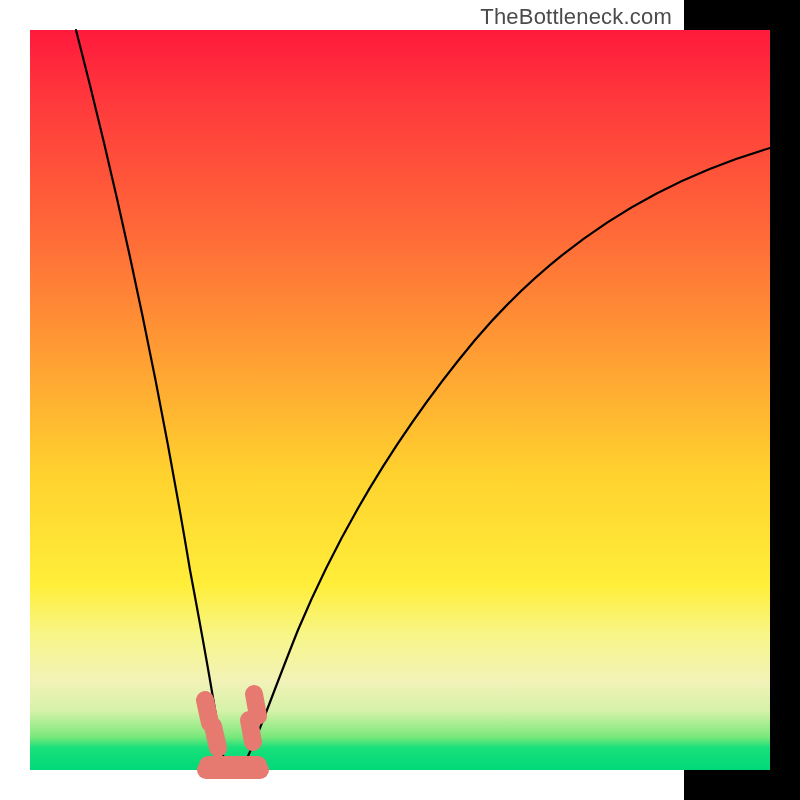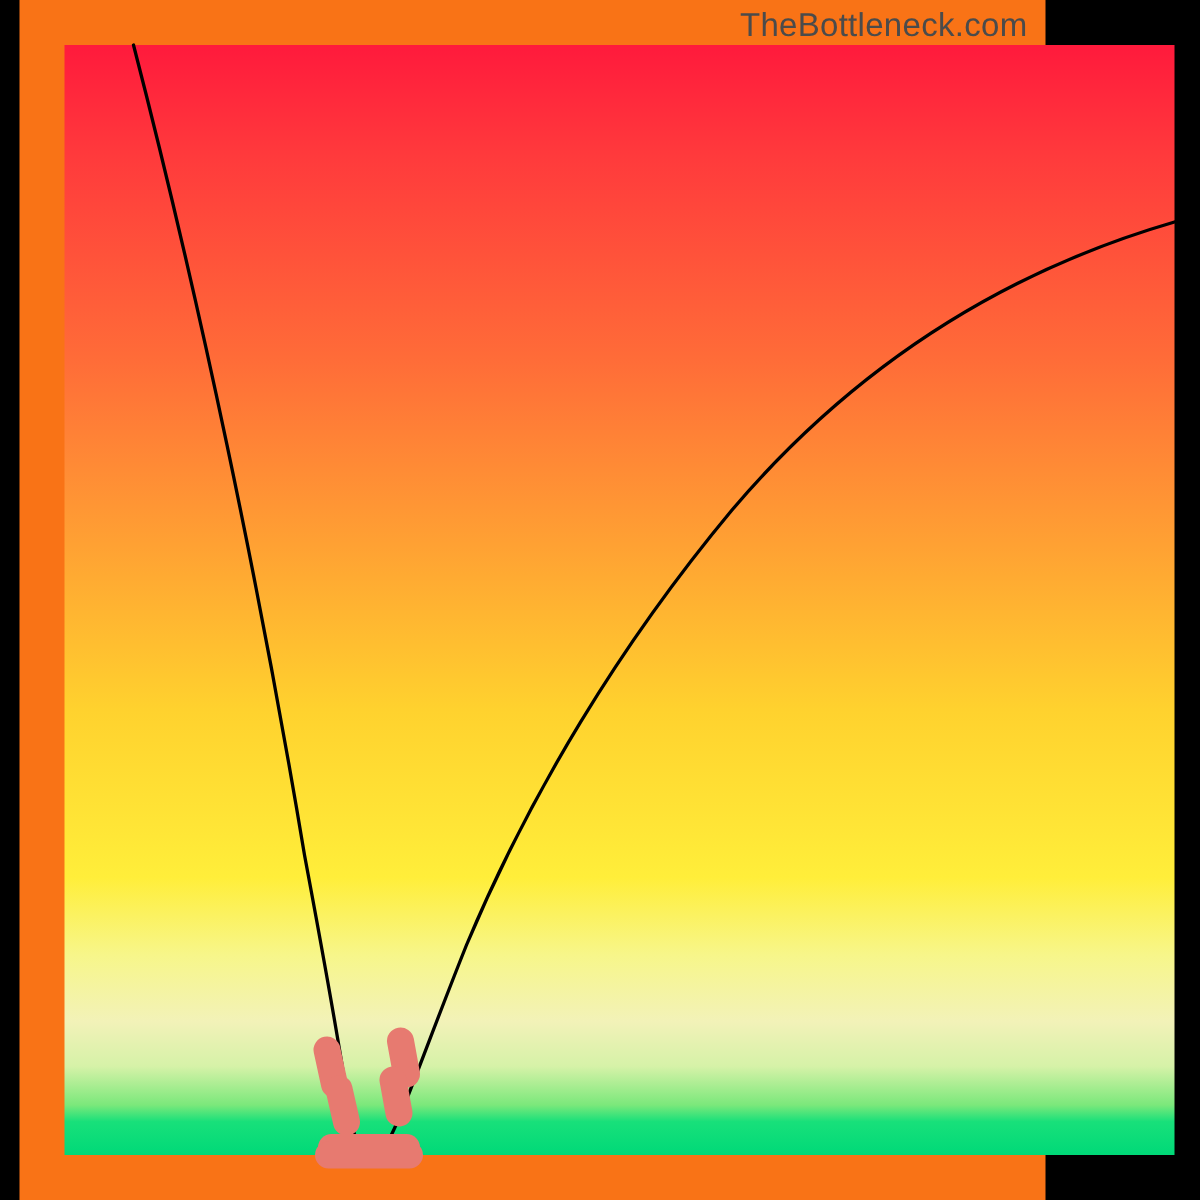--- a/index.html
+++ b/index.html
@@ -6,25 +6,25 @@
     margin: 0;
     padding: 0;
     width: 800px;
     height: 800px;
     overflow: hidden;
     background: #000;
     font-family: Arial, Helvetica, sans-serif;
   }
   .frame {
     position: absolute;
-    left: 13px;
+    left: 0;
     top: 0;
     width: 684px;
     height: 800px;
-    background: #f97316;
+    background: #ffffff;
   }
   .plot {
     position: absolute;
     left: 30px;
     top: 30px;
     width: 740px;
     height: 740px;
     
     background: linear-gradient(
       to bottom,

